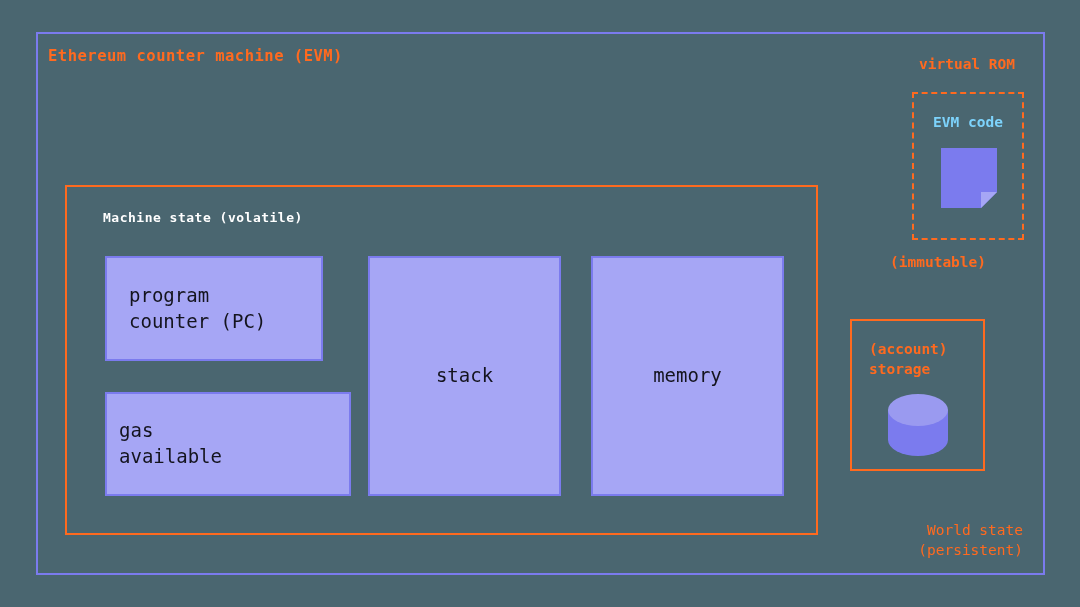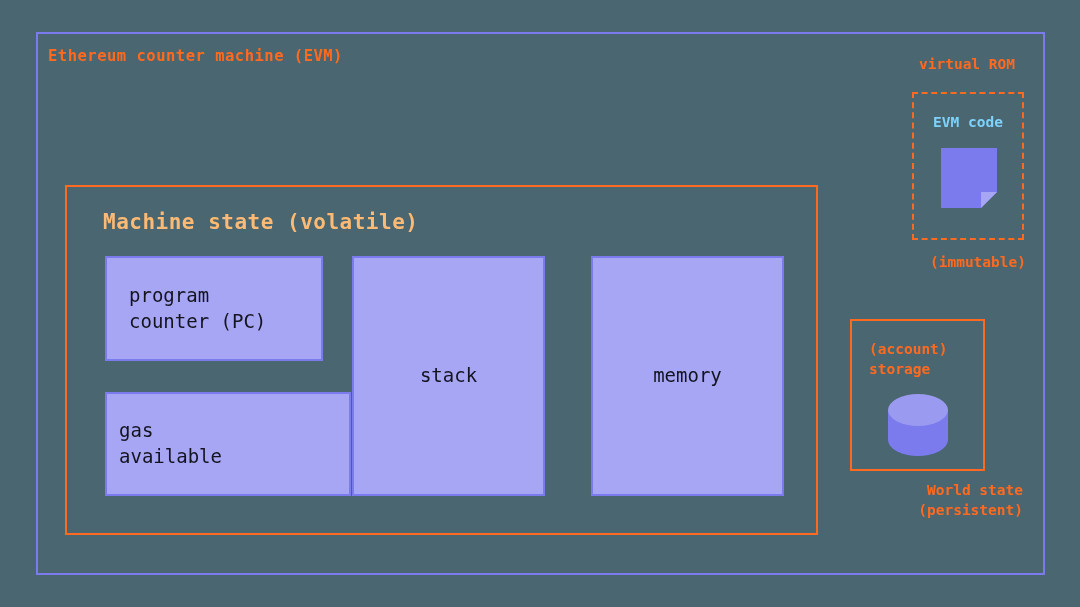--- a/index.html
+++ b/index.html
@@ -44,22 +44,22 @@
     top: 185px;
     width: 753px;
     height: 350px;
     border: 2px solid #ff6a1f;
     box-sizing: border-box;
   }
   #machine-title {
     position: absolute;
     left: 103px;
     top: 210px;
-    color: #fdba74;
-    font-size: 21px;
+    color: #ffffff;
+    font-size: 13px;
     font-weight: bold;
     letter-spacing: 0.5px;
     white-space: pre;
   }
 
   
   .lav-box {
     position: absolute;
     background: #a6a6f5;
     border: 2px solid #7b7bee;
@@ -78,21 +78,21 @@
     padding-left: 22px;
   }
   .box-center {
     display: flex;
     align-items: center;
     justify-content: center;
   }
 
   #pc-box    { left: 105px; top: 256px; width: 218px; height: 105px; }
   #gas-box   { left: 105px; top: 392px; width: 246px; height: 104px; padding-left: 12px; }
-  #stack-box { left: 352px; top: 256px; width: 193px; height: 240px; }
+  #stack-box { left: 368px; top: 256px; width: 193px; height: 240px; }
   #memory-box{ left: 591px; top: 256px; width: 193px; height: 240px; }
 
   
   #rom-label {
     position: absolute;
     left: 908px;
     top: 56px;
     width: 118px;
     text-align: center;
     color: #ff6a1f;
@@ -125,21 +125,21 @@
     left: 941px;
     top: 148px;
     width: 56px;
     height: 60px;
   }
   #rom-immutable {
     position: absolute;
     left: 890px;
     top: 254px;
     width: 136px;
-    text-align: right;
+    text-align: left;
     color: #ff6a1f;
     font-size: 14.5px;
     font-weight: bold;
     white-space: pre;
   }
 
   
   #storage-frame {
     position: absolute;
     left: 850px;
@@ -164,26 +164,26 @@
     left: 884px;
     top: 392px;
     width: 68px;
     height: 66px;
   }
 
   
   #world-state {
     position: absolute;
     left: 820px;
-    top: 480px;
+    top: 520px;
     width: 203px;
     text-align: right;
     color: #ff6a1f;
     font-size: 14.5px;
-    font-weight: bold;
+    font-weight: normal;
     line-height: 1.4;
     white-space: pre;
   }
 </style>
 </head>
 <body>
 
 <div id="stage">
 
   <div id="evm-frame"></div>

